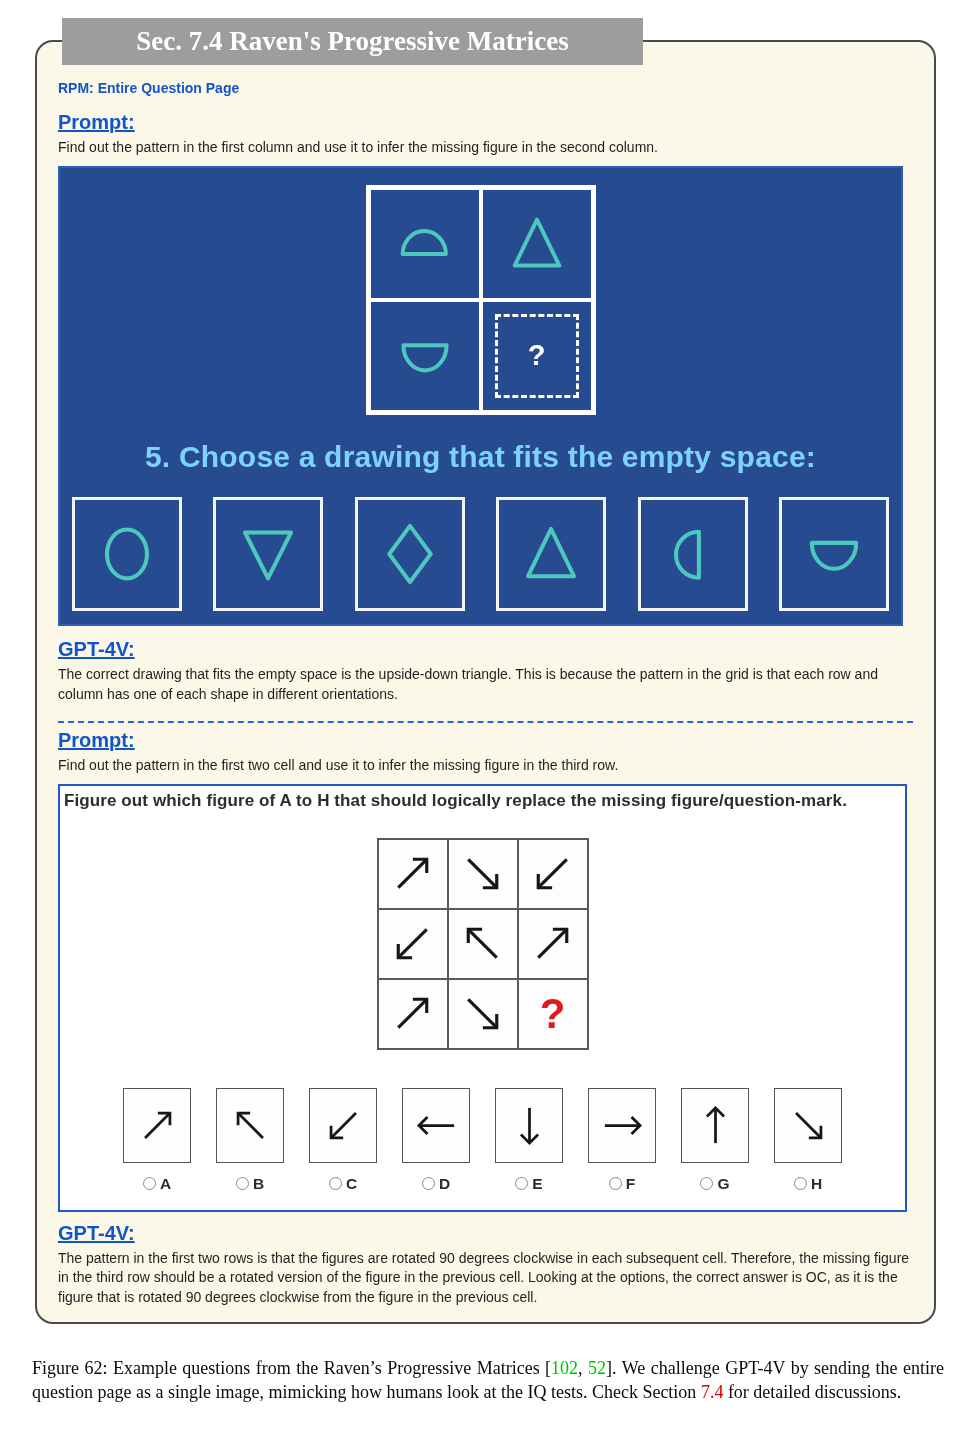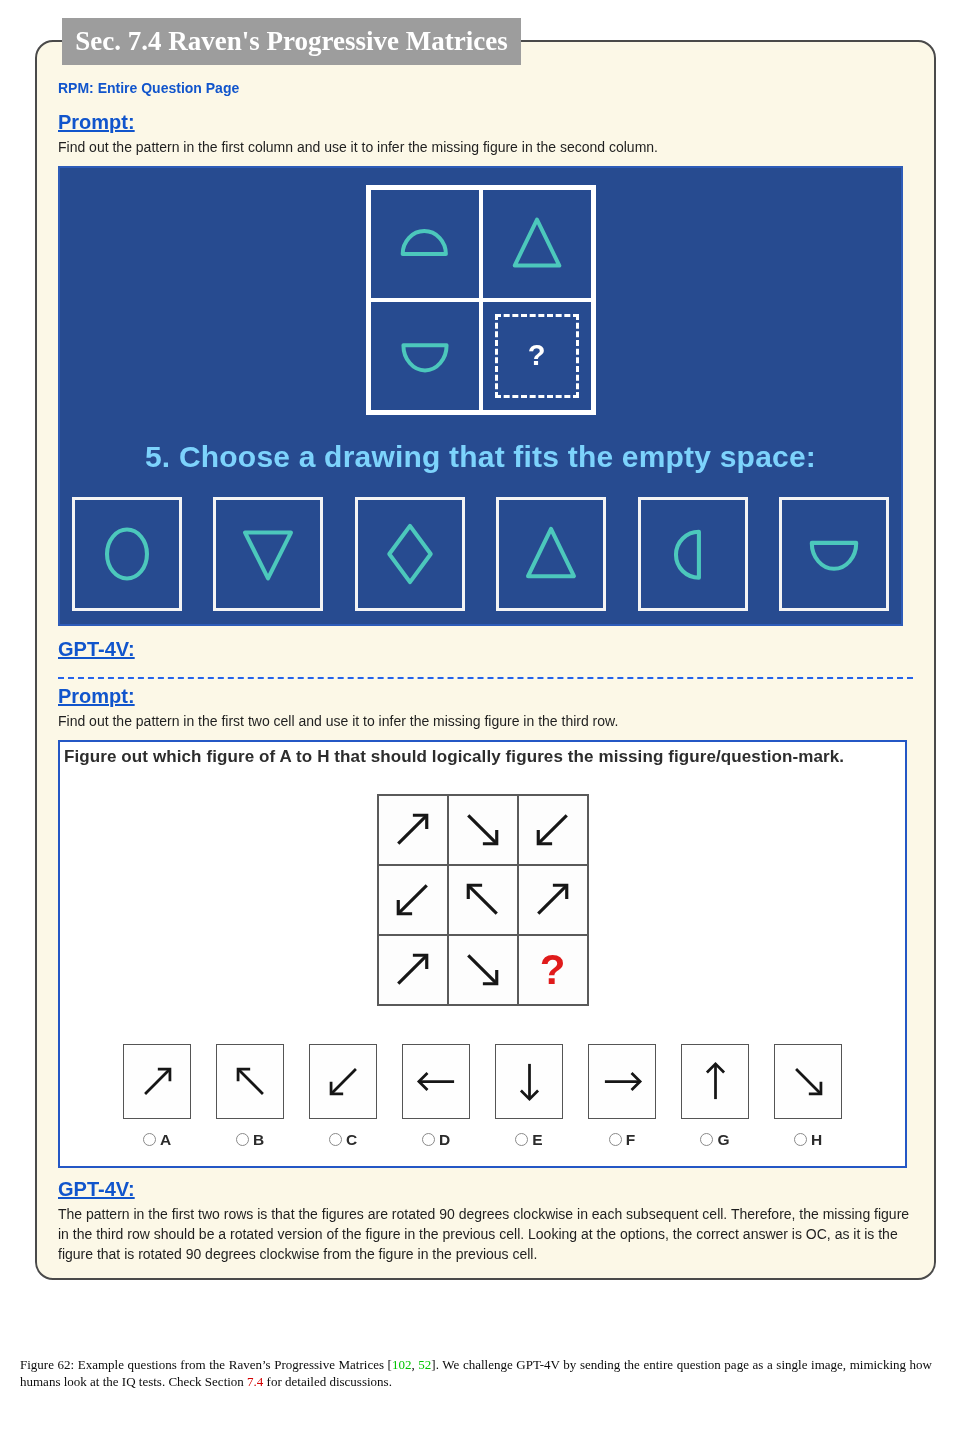--- a/index.html
+++ b/index.html
@@ -1,21 +1,21 @@
 <!DOCTYPE html>
 <html><head>
 <meta charset="utf-8">
 <style>
   html,body{margin:0;padding:0;}
   body{
     width:967px;height:1440px;background:#ffffff;position:relative;
     font-family:"Liberation Sans", sans-serif;color:#1c1c1c;
   }
   .header-bar{
-    position:absolute;left:62px;top:18px;width:459px;height:47px;
+    position:absolute;left:62px;top:18px;width:581px;height:47px;
     background:#9d9d9d;display:flex;align-items:center;justify-content:center;
     z-index:3;
   }
   .header-bar .title{
     font-family:"Liberation Serif", serif;font-weight:bold;font-size:27px;color:#ffffff;
   }
   .panel{
     position:absolute;left:35px;top:40px;width:855px;
     background:#fcf8e7;border:2.5px solid #4a4a4a;border-radius:18px;
     padding:38px 21px 14px 21px;z-index:1;
@@ -79,22 +79,22 @@
     display:flex;align-items:center;justify-content:center;
   }
   .opt2 .abox svg{width:55px;height:55px;}
   .opt2 .lab{display:flex;align-items:center;gap:4px;margin-top:12px;}
   .radio{
     width:11px;height:11px;border:1.5px solid #8a8a8a;border-radius:50%;background:#fff;
   }
   .letter{font-size:15.5px;font-weight:600;color:#2b2b2b;}
   
   .caption{
-    position:absolute;left:20px;top:1356px;width:912px;
-    font-family:"Liberation Serif", serif;font-size:13px;line-height:1.34;
+    position:absolute;left:32px;top:1356px;width:912px;
+    font-family:"Liberation Serif", serif;font-size:18px;line-height:1.34;
     text-align:justify;color:#0b0b0b;
   }
 </style>
 </head>
 <body>
 
 <div class="header-bar">
   <span class="title">Sec. 7.4 Raven's Progressive Matrices</span>
 </div>
 
@@ -157,28 +157,29 @@
         </div>
         <div class="opt1">
           <svg viewBox="0 0 100 100">
             <path d="M 20 35 A 30 35 0 0 0 80 35 Z" stroke="#4cc8bc" stroke-width="5.5" fill="none" stroke-linejoin="round" stroke-linecap="round"></path>
           </svg>
         </div>
       </div>
   </div>
 
   <div class="prompt-label" style="margin-top: 12px; color: rgb(17, 85, 204);">GPT-4V:</div>
+  <div class="body-text" style="max-width:868px;">The correct drawing that fits the empty space is the upside-down triangle. This is because the pattern in the grid is that each row and column has one of each shape in different orientations.</div>
 
   <hr class="divider">
 
   <div class="prompt-label" style="margin-top: 6px; color: rgb(17, 85, 204);">Prompt:</div>
   <div class="body-text">Find out the pattern in the first two cell and use it to infer the missing figure in the third row.</div>
 
   <div class="puzzle2">
-    <div class="instr2">Figure out which figure of A to H that should logically figures the missing figure/question-mark.</div>
+    <div class="instr2">Figure out which figure of A to H that should logically replace the missing figure/question-mark.</div>
     <div class="grid2" id="grid2">
         <div class="cell">
           <svg viewBox="0 0 100 100">
     <line x1="27.4" y1="72.6" x2="72.6" y2="27.4" stroke="#161616" stroke-width="5" fill="none" stroke-linecap="butt"></line>
     <polyline points="50.6,27.4 72.6,27.4 72.6,49.4" stroke="#161616" stroke-width="5" fill="none" stroke-linecap="butt"></polyline>
   </svg>
         </div>
         <div class="cell">
           <svg viewBox="0 0 100 100">
     <line x1="27.4" y1="27.4" x2="72.6" y2="72.6" stroke="#161616" stroke-width="5" fill="none" stroke-linecap="butt"></line>

